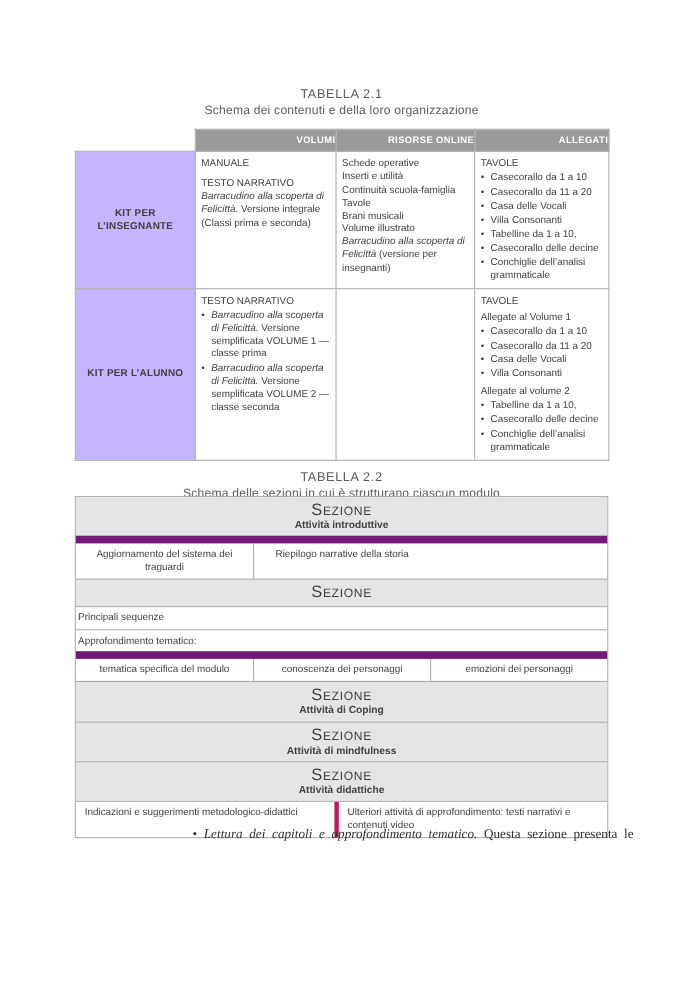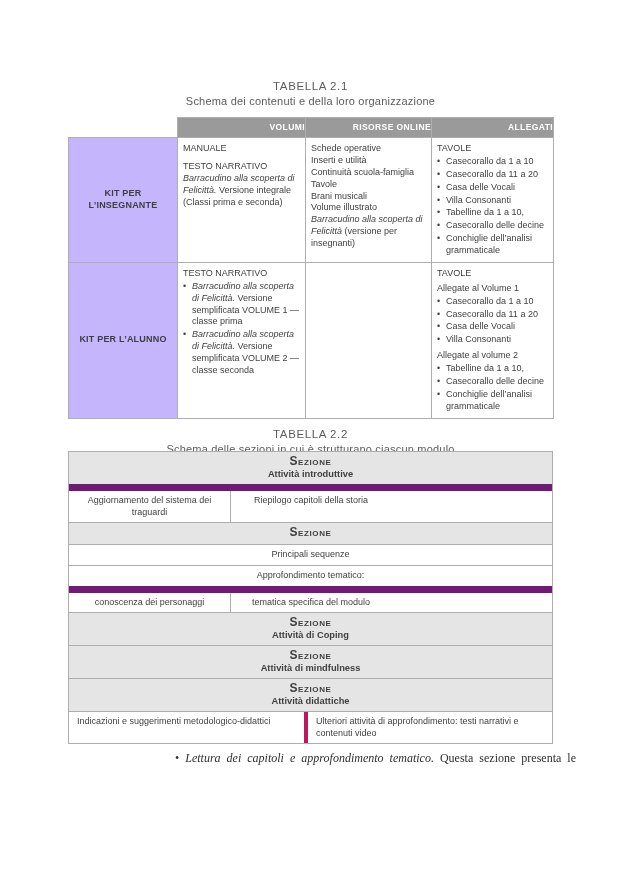--- a/index.html
+++ b/index.html
@@ -45,26 +45,26 @@
   
   .t2 {
     position:absolute; left:68px; top:451px; width:483px;
     border:1px solid #aeaeae; font-size:9px; line-height:1.3; color:#3f3f3f;
   }
   .t2 .sec {
     background:#e5e5e5; text-align:center; padding:3px 2px 4px 2px;
     border-top:1px solid #aeaeae;
   }
   .t2 .sec.first { border-top:none; }
-  .t2 .sc { display:block; font-variant:small-caps; font-size:12px; letter-spacing:0.6px; line-height:1.15;font-weight:bold; }
+  .t2 .sc { display:block; font-variant:small-caps; font-size:15px; letter-spacing:0.6px; line-height:1.15; }
   .t2 .nm { display:block; font-weight:bold; font-size:9.3px; line-height:1.2; }
   .t2 .row3 { display:grid; grid-template-columns:1fr 1fr 1fr; border-top:7px solid #701a75; }
   .t2 .row3 > div { padding:4px 10px; text-align:center; border-left:1px solid #aeaeae; }
   .t2 .row3 > div:first-child { border-left:none; }
-  .t2 .rowfull { text-align:center; padding:4px 2px; border-top:1px solid #aeaeae; }
+  .t2 .rowfull { text-align:left; padding:4px 2px; border-top:1px solid #aeaeae; }
   .t2 .row2 { display:grid; grid-template-columns:235px 1fr; border-top:1px solid #aeaeae; }
   .t2 .row2 > div { padding:4px 8px; border-left:4px solid #be185d; text-align:left; }
   .t2 .row2 > div:first-child { border-left:none; }
 
   
   .para {
     position:absolute; left:175px; top:750px; width:390px;
     font-family:"Liberation Serif", serif; font-size:12px; line-height:1.42;
     color:#2e2e2e; text-align:justify; text-indent:-11px; padding-left:11px;
   }
@@ -160,30 +160,31 @@
     <div class="cap-sub">Schema delle sezioni in cui è strutturano ciascun modulo</div>
   </div>
 
   <div class="t2">
     <div class="sec first">
       <span class="sc">Sezione</span>
       <span class="nm">Attività introduttive</span>
     </div>
     <div class="row3">
       <div>Aggiornamento del sistema dei traguardi</div>
-      <div>Riepilogo capitoli della storia</div>
+      <div>Riepilogo narrative della storia</div>
     </div>
     <div class="sec">
       <span class="sc">Sezione</span>
     </div>
     <div class="rowfull">Principali sequenze</div>
     <div class="rowfull">Approfondimento tematico:</div>
     <div class="row3">
+      <div>tematica specifica del modulo</div>
       <div>conoscenza dei personaggi</div>
-      <div>tematica specifica del modulo</div>
+      <div>emozioni dei personaggi</div>
     </div>
     <div class="sec">
       <span class="sc">Sezione</span>
       <span class="nm">Attività di Coping</span>
     </div>
     <div class="sec">
       <span class="sc">Sezione</span>
       <span class="nm">Attività di mindfulness</span>
     </div>
     <div class="sec">

